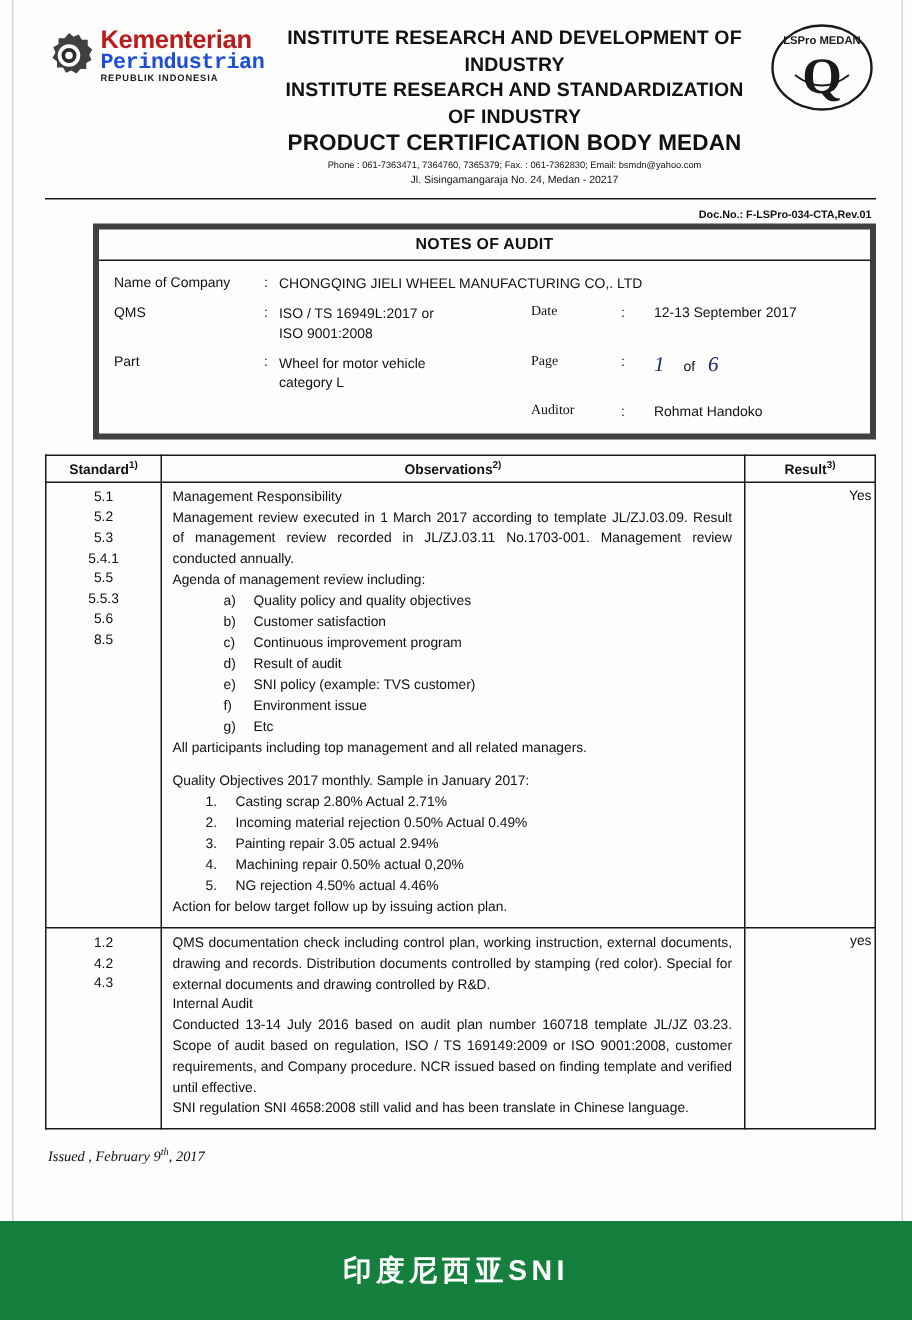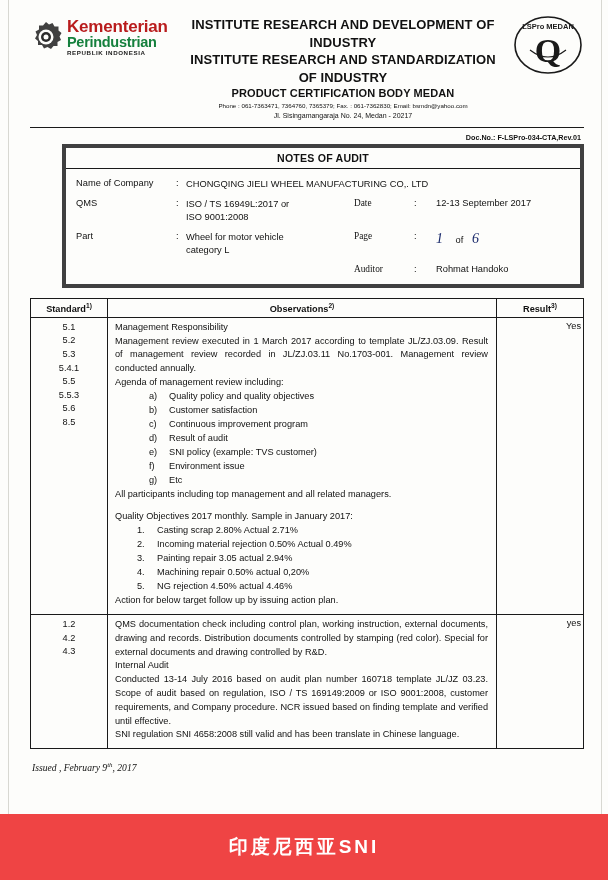--- a/index.html
+++ b/index.html
@@ -63,42 +63,43 @@
   }
   .kemen-1 {
     font-size: 17px;
     font-weight: bold;
     color: #b91c1c;
     letter-spacing: -0.2px;
   }
   .kemen-2 {
     font-size: 14.5px;
     font-weight: bold;
-    color: #15803d;
+    color: #1d4ed8;
     letter-spacing: -0.3px;
+    font-family: Liberation Mono, monospace;
   }
   .kemen-3 {
     font-size: 6.2px;
     font-weight: bold;
     color: #1b1b1b;
     letter-spacing: 0.6px;
   }
   .header-center {
     flex: 1;
     text-align: center;
     padding-top: 2px;
   }
   .hc-line1, .hc-line2 {
     font-size: 13px;
     font-weight: bold;
     letter-spacing: 0.1px;
     line-height: 1.35;
   }
   .hc-title {
-    font-size: 11px;
+    font-size: 15px;
     font-weight: bold;
     letter-spacing: 0.1px;
     margin-top: 1px;
   }
   .hc-phone {
     font-size: 6.2px;
     margin-top: 3px;
     line-height: 1.4;
   }
   .hc-addr {
@@ -496,16 +497,16 @@
 
       </tbody>
     </table>
 
     <div class="issued">
       <span>Issued , February 9</span><sup>th</sup><span>, 2017</span>
     </div>
 
   </div>
 
-  <div class="banner" style="background: #ef4444; margin-top: 12px;">
+  <div class="banner" style="background: #15803d; margin-top: 12px;">
     <div class="banner-text">印度尼西亚SNI</div>
   </div>
 </div>
 
 </body></html>

